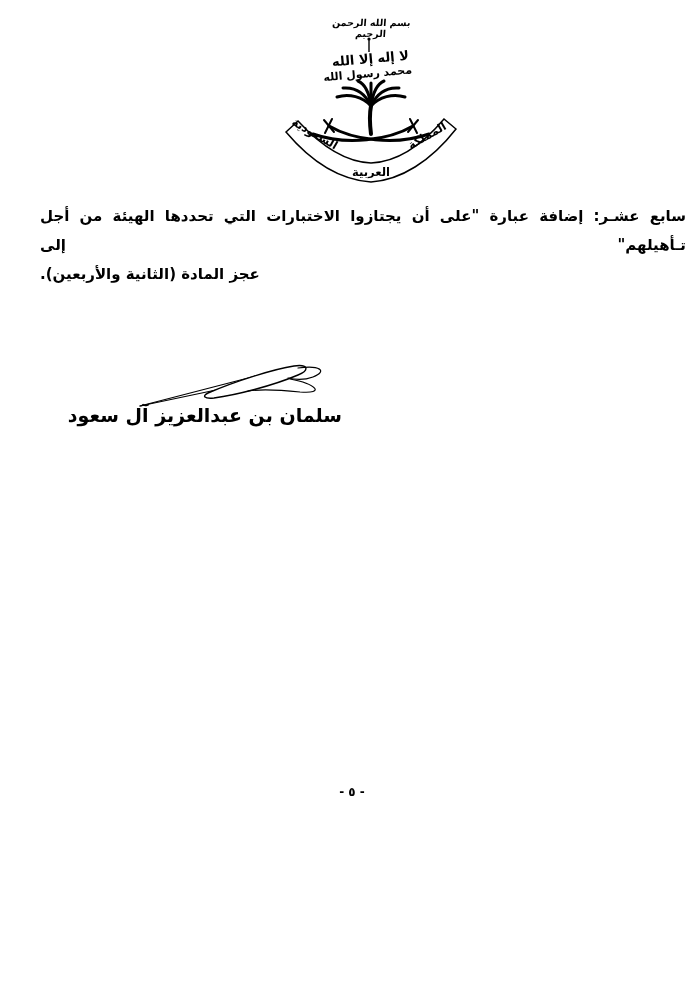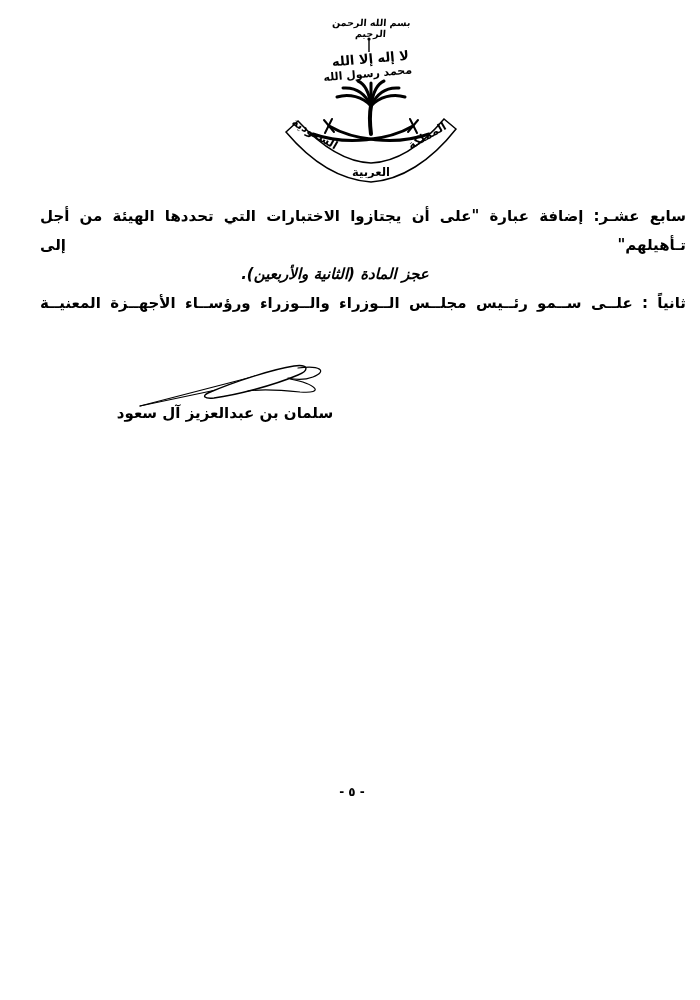--- a/index.html
+++ b/index.html
@@ -27,28 +27,28 @@
   .emblem text { fill: #000; font-family: "DejaVu Sans", sans-serif; }
 
   
   .body-text {
     position: absolute; top: 202px; right: 14px; left: 40px;
     direction: rtl; font-weight: bold;
     font-size: 15px; line-height: 29px;
     text-align: right;
   }
   .line-justify { text-align: justify; text-align-last: justify; text-justify: inter-word; }
-  .line-cont { text-align: center; padding-right: 56px; font-style: italic; }
+  .line-cont { text-align: left; padding-right: 56px; }
 
   
   .signature-block { position: absolute; top: 352px; left: 108px; width: 234px; }
   .sig-svg { display: block; margin-left: 4px; }
   .sig-name {
     direction: rtl; text-align: center;
-    font-weight: bold; font-size: 15px; margin-top: -4px;
+    font-weight: bold; font-size: 19px; margin-top: -4px;
     white-space: nowrap;
   }
 
   
   .page-number {
     position: absolute; top: 785px; left: 302px; width: 100px;
     text-align: center; font-size: 12px; font-weight: bold;
     letter-spacing: 2px;
   }
 </style>
@@ -94,21 +94,20 @@
       <path d="M3,96 C30,128 58,144 88,146 C118,144 148,125 173,93 L161,83 C139,109 114,126 88,127 C62,126 38,110 15,85 Z" fill="#ffffff" stroke="#000" stroke-width="1.5"></path>
       <text x="146" y="103" text-anchor="middle" font-size="11.5" font-weight="bold" transform="rotate(-30 146 103)" direction="rtl">المملكة</text>
       <text x="88" y="140" text-anchor="middle" font-size="11.5" font-weight="bold" direction="rtl">العربية</text>
       <text x="30" y="101" text-anchor="middle" font-size="11.5" font-weight="bold" transform="rotate(30 30 101)" direction="rtl">السعودية</text>
     </g>
   </svg>
 
   <div class="body-text">
     <div class="line-justify">سابع عشـر: إضافة عبارة "على أن يجتازوا الاختبارات التي تحددها الهيئة من أجل تـأهيلهم" إلى</div>
     <div class="line-cont">عجز المادة (الثانية والأربعين).</div>
-    <div class="line-justify">ثانياً : علــى ســمو رئــيس مجلــس الــوزراء والــوزراء ورؤســاء الأجهــزة المعنيــة</div>
   </div>
 
   <div class="signature-block">
     <svg class="sig-svg" width="226" height="56" viewBox="0 0 226 56" aria-hidden="true">
       <g stroke="#000" fill="none" stroke-width="1.2" stroke-linecap="round">
         <path d="M28,54 L140,25"></path>
         <path d="M28,54 L142,30"></path>
         <path d="M96,41 C124,29 162,17 182,14 C196,12 198,18 186,23 C160,34 124,43 102,46 C92,47 90,44 96,41 Z" fill="#ffffff" stroke-width="1.4"></path>
         <path d="M186,16 C208,13 216,19 201,25 C193,28 184,28 176,26"></path>
         <path d="M178,27 C204,32 214,42 188,40 C168,38 150,37 136,39"></path>

